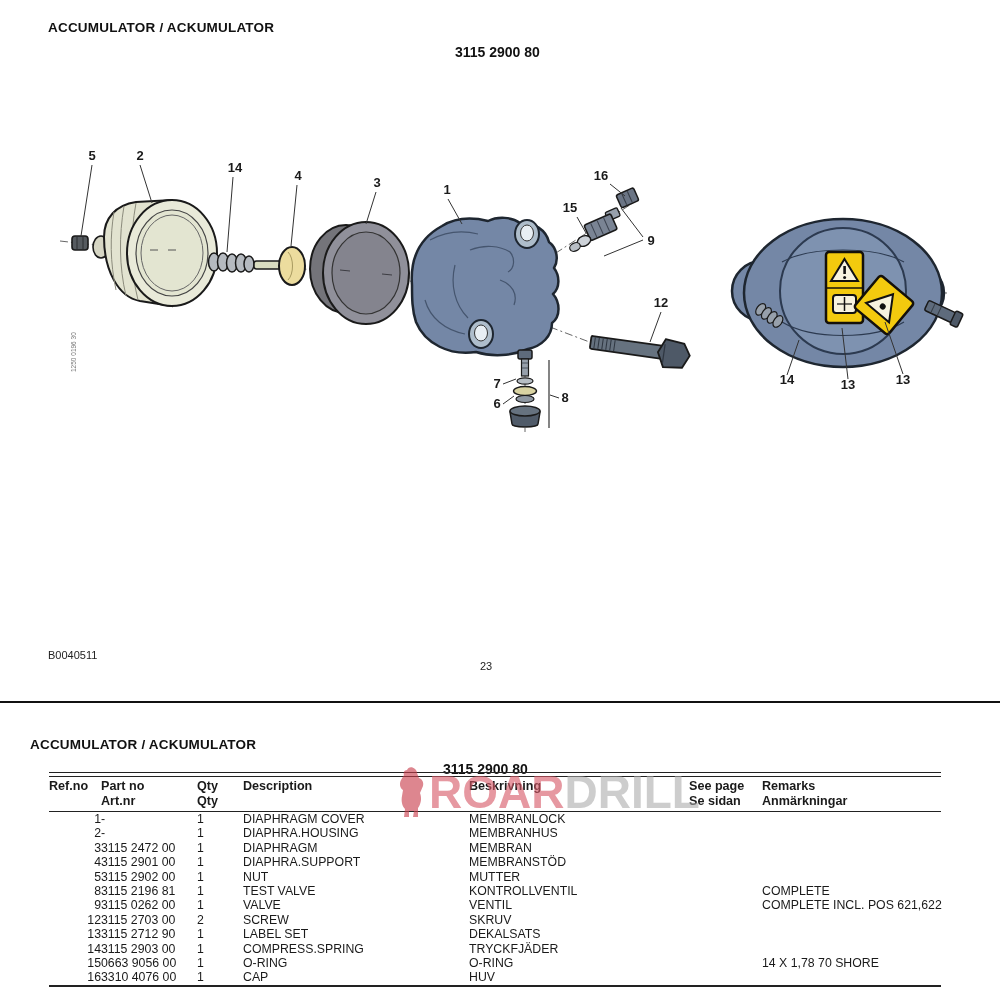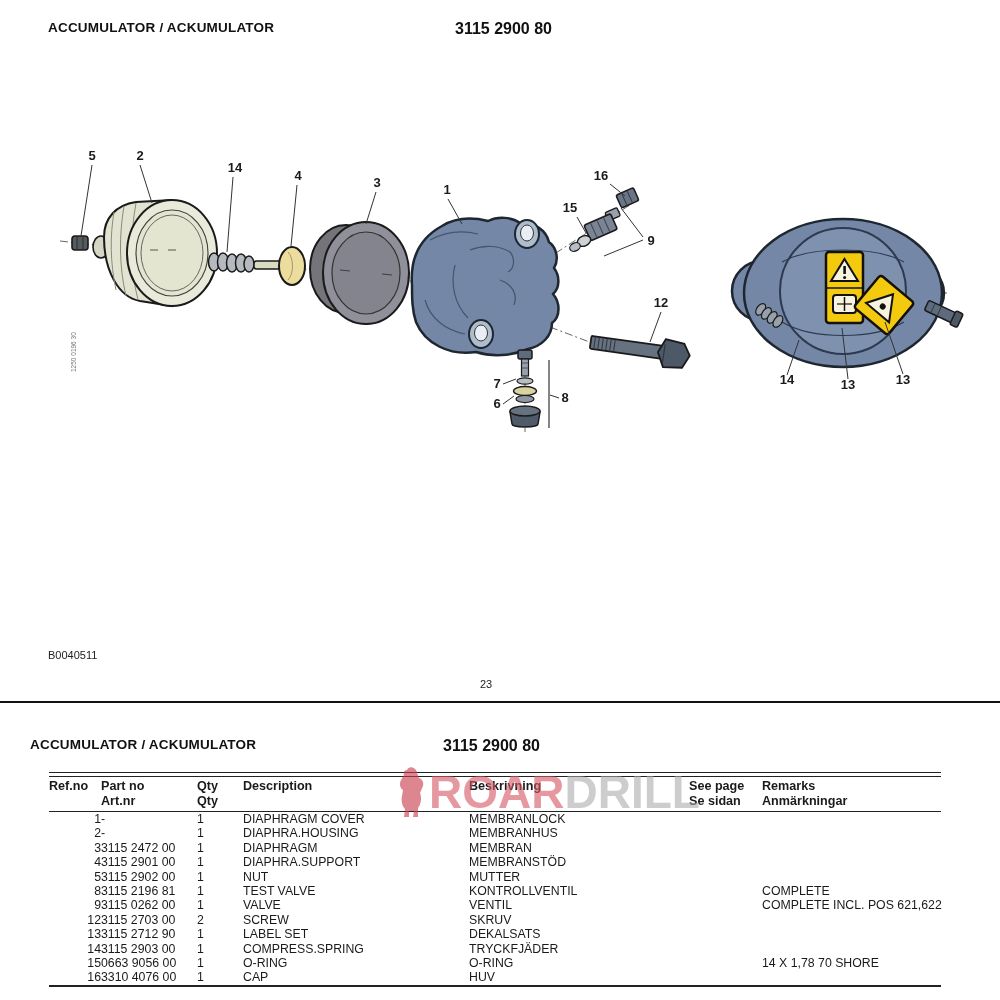--- a/index.html
+++ b/index.html
@@ -1,20 +1,20 @@
 <!DOCTYPE html>
 <html><head>
 <meta charset="utf-8">
 <style>
   html,body{margin:0;padding:0;background:#fff;}
   .page{position:relative;width:1000px;height:1000px;background:#ffffff;
         font-family:"Liberation Sans",sans-serif;color:#111;overflow:hidden;}
   .abs{position:absolute;}
   .doc-title{font-size:13.5px;font-weight:bold;letter-spacing:.2px;white-space:nowrap;}
-  .doc-num{font-size:16px;font-weight:bold;white-space:nowrap;}
+  .doc-num{font-size:14px;font-weight:bold;white-space:nowrap;margin-top:24px;}
   .small-ref{font-size:11px;color:#222;white-space:nowrap;}
   .divider{left:0;top:701px;width:1000px;height:2px;background:#111;}
   
   .table-wrap{left:49px;top:772px;width:892px;}
   .dbl-line{height:1px;background:#222;}
   .dbl-gap{height:3px;}
   table.parts{border-collapse:collapse;width:892px;table-layout:fixed;
               font-size:12.3px;line-height:14.4px;color:#1a1a1a;}
   table.parts thead{border-top:1px solid #222;border-bottom:1px solid #222;}
   table.parts thead th{font-weight:bold;text-align:left;vertical-align:top;
@@ -233,21 +233,21 @@
       <text class="callout" x="497" y="388">7</text>
       <text class="callout" x="497" y="408">6</text>
       <text class="callout" x="565" y="402">8</text>
       <text class="callout" x="787" y="384">14</text>
       <text class="callout" x="848" y="389">13</text>
       <text class="callout" x="903" y="384">13</text>
     </g>
   </svg>
 
   <div class="abs small-ref" style="left:48px;top:649px;">B0040511</div>
-  <div class="abs small-ref" style="left:480px;top:678px;">23</div>
+  <div class="abs small-ref" style="left:480px;top:660px;">23</div>
 
   <div class="abs divider"></div>
 
   <div class="abs doc-title" style="left:30px;top:737px;">ACCUMULATOR / ACKUMULATOR</div>
   <div class="abs doc-num" style="left:443px;top:737px;">3115 2900 80</div>
 
   <div class="abs table-wrap">
     <div class="dbl-line"></div>
     <div class="dbl-gap"></div>
     <table class="parts">

